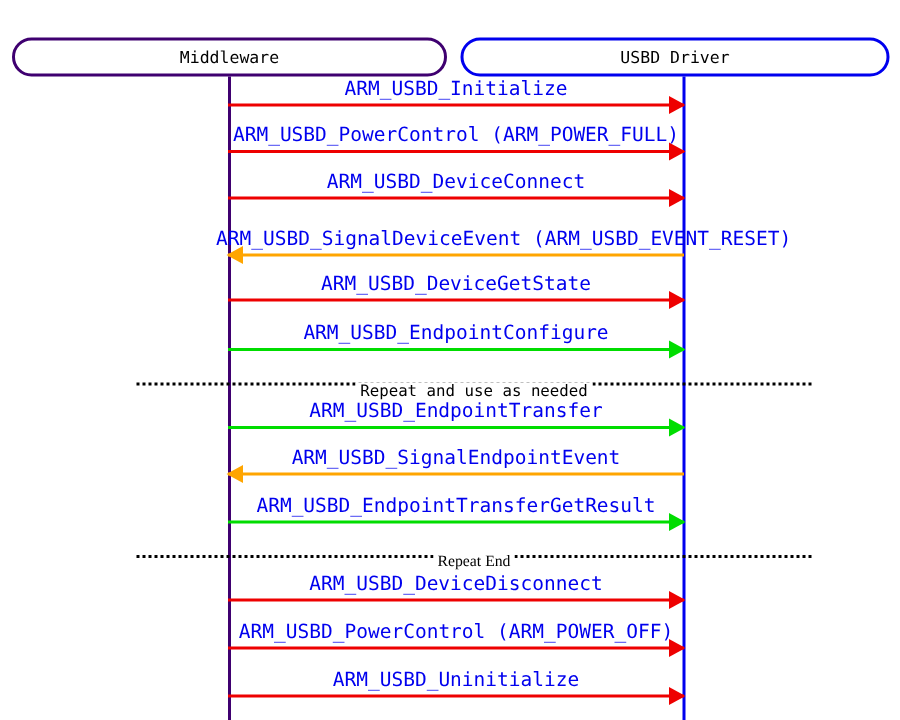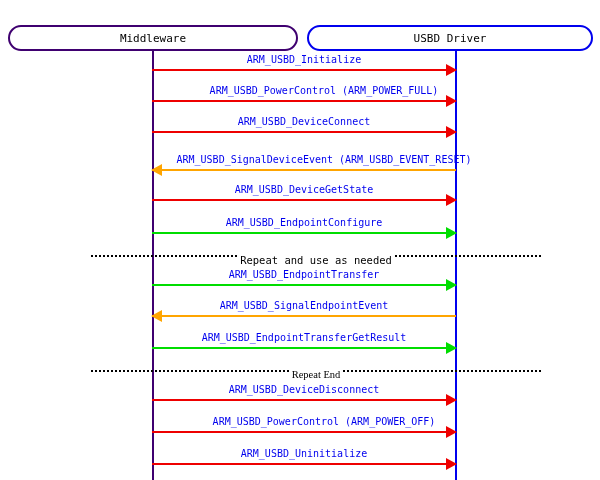--- a/index.html
+++ b/index.html
@@ -96,30 +96,29 @@
   .dir-left .msg-head {
     left: -1px;
     border-right-width: 11px;
     border-right-style: solid;
   }
   .msg-label {
     position: absolute;
     left: 0;
     width: 100%;
     text-align: center;
-    font-size: 10px;
+    font-size: 13px;
     line-height: 12px;
     color: #0000ee;
     white-space: nowrap;
     transform: translateY(-16px);
   }
   .msg-label.wide {
     left: -8px;
     width: 320px;
-    margin-left: 20px;
   }
 
   
   .separator {
     position: absolute;
     left: 91px;
     width: 450px;
     height: 14px;
   }
   .sep-line {

